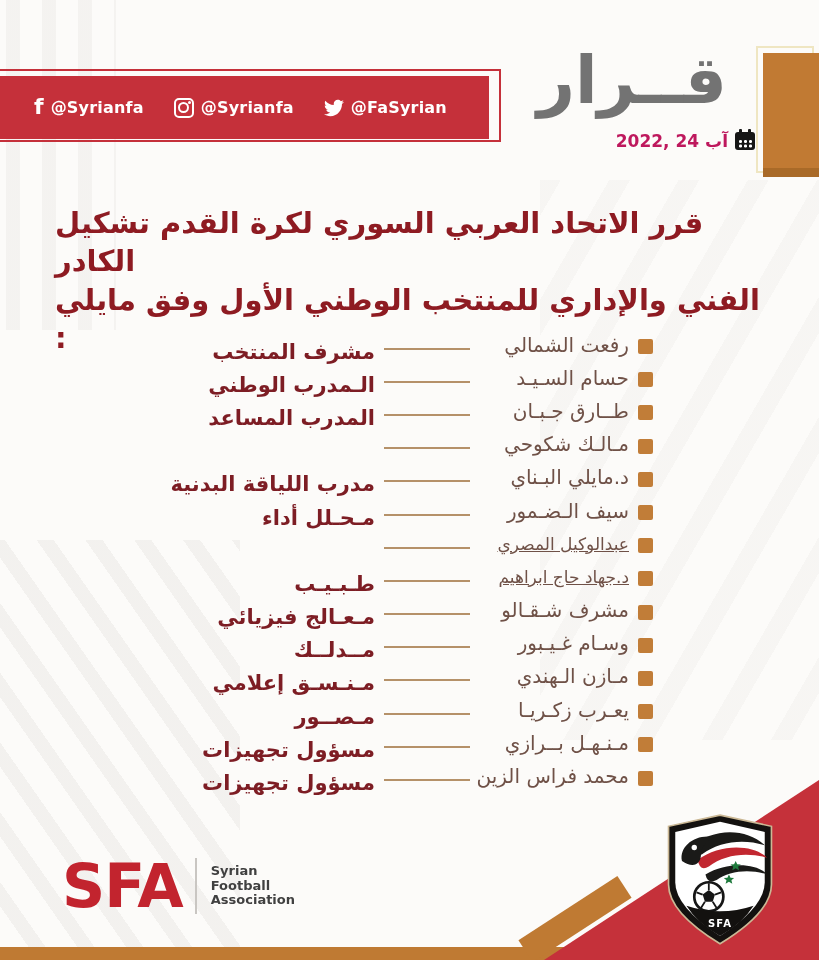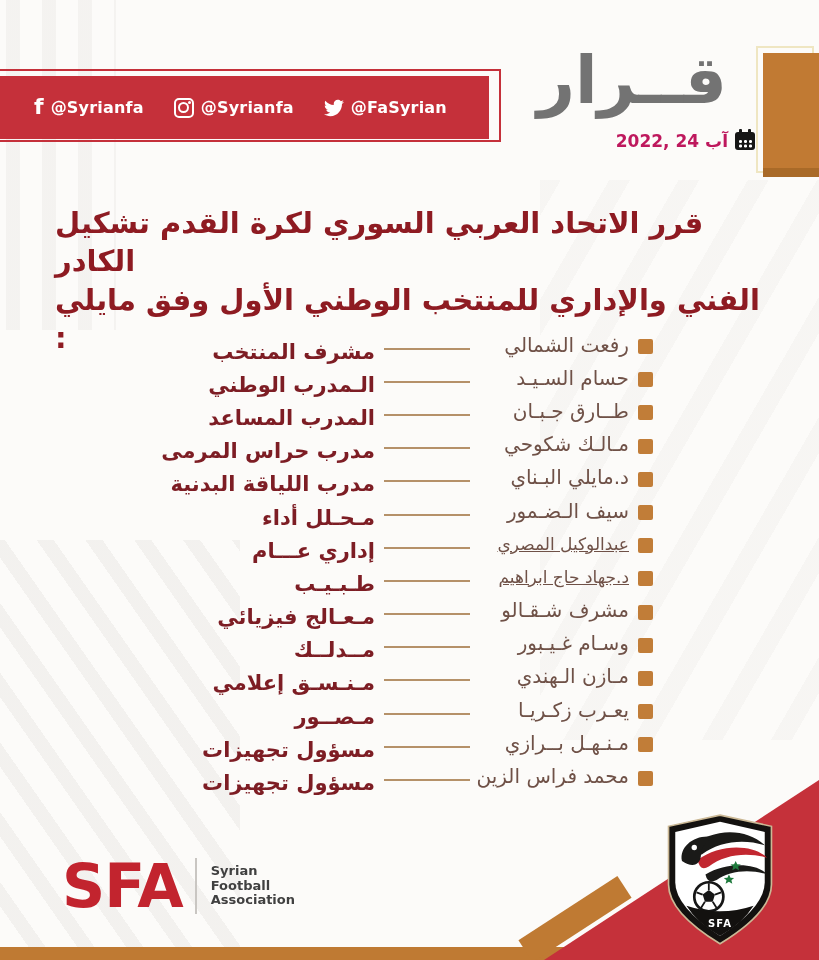--- a/index.html
+++ b/index.html
@@ -138,39 +138,37 @@
     <div class="staff-row">
       <span class="bullet"></span>
       <span class="staff-name">طــارق جـبـان</span>
       <span class="dash-line"></span>
       <span class="staff-role">المدرب المساعد</span>
     </div>
     <div class="staff-row">
       <span class="bullet"></span>
       <span class="staff-name">مـالـك شكوحي</span>
       <span class="dash-line"></span>
-      <span class="staff-role">مدرب حراس المرمى</span>
     </div>
     <div class="staff-row">
       <span class="bullet"></span>
       <span class="staff-name">د.مايلي البـناي</span>
       <span class="dash-line"></span>
       <span class="staff-role">مدرب اللياقة البدنية</span>
     </div>
     <div class="staff-row">
       <span class="bullet"></span>
       <span class="staff-name">سيف الـضـمور</span>
       <span class="dash-line"></span>
       <span class="staff-role">مـحـلل أداء</span>
     </div>
     <div class="staff-row">
       <span class="bullet"></span>
       <span class="staff-name small">عبدالوكيل المصري</span>
       <span class="dash-line"></span>
-      <span class="staff-role">إداري عـــام</span>
     </div>
     <div class="staff-row">
       <span class="bullet"></span>
       <span class="staff-name small">د.جهاد حاج ابراهيم</span>
       <span class="dash-line"></span>
       <span class="staff-role">طـبـيـب</span>
     </div>
     <div class="staff-row">
       <span class="bullet"></span>
       <span class="staff-name">مشرف شـقـالو</span>

